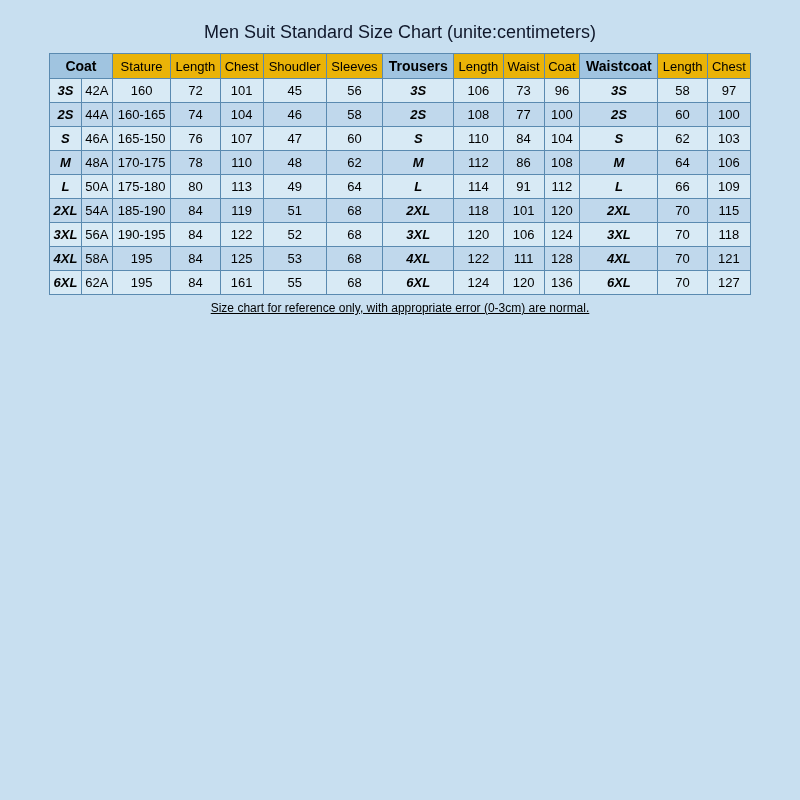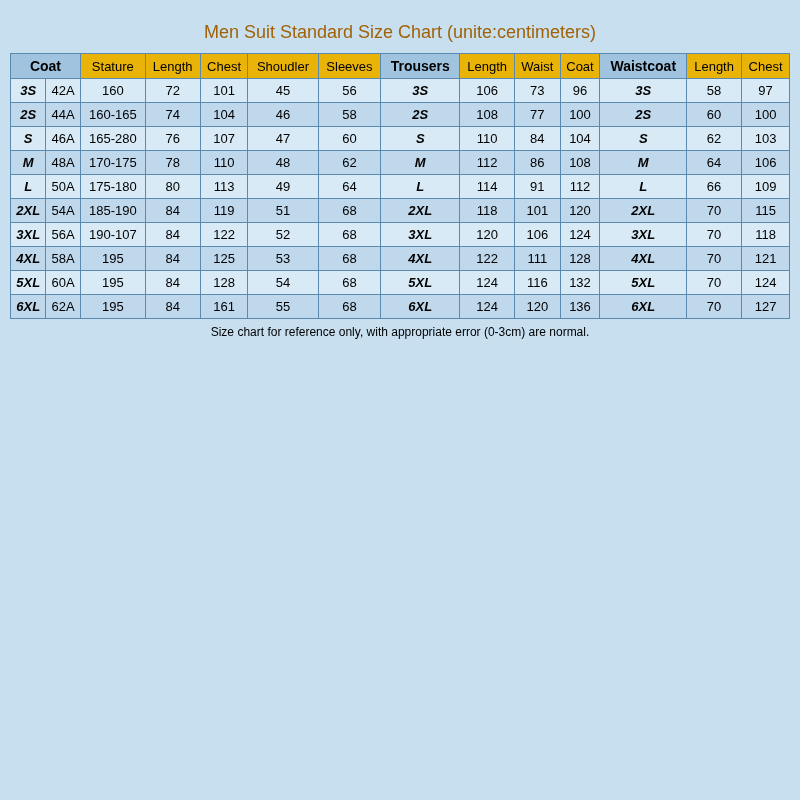--- a/index.html
+++ b/index.html
@@ -13,24 +13,24 @@
       flex-direction: column;
       align-items: center;
       justify-content: flex-start;
       padding: 10px;
     }
     .page-title {
       font-size: 18px;
       font-weight: normal;
       margin: 12px 0 10px 0;
       text-align: center;
-      color: #a16207;
+      color: #0f172a;
     }
     .table-container {
-      width: 780px;
+      width: 702px;
     }
     table {
       width: 100%;
       border-collapse: collapse;
       background-color: #c8dff0;
     }
     th, td {
       border: 1px solid #5a8ab0;
       text-align: center;
       padding: 4px 2px;
@@ -53,20 +53,21 @@
       background-color: #d8eaf5;
     }
     tr:nth-child(even) td {
       background-color: #c0d8ec;
     }
     .footer-note {
       margin-top: 6px;
       text-align: center;
       font-size: 12px;
       color: #000;
+      text-decoration: underline;
     }
   </style>
 </head>
 <body>
 
 <div class="page-title">Men Suit Standard Size Chart   (unite:centimeters)</div>
 
 <div class="table-container">
   <table>
     <thead>
@@ -115,21 +116,21 @@
           <td>108</td>
           <td>77</td>
           <td>100</td>
           <td style="font-weight: bold; font-style: italic;">2S</td>
           <td>60</td>
           <td>100</td>
         </tr>
         <tr>
           <td style="font-weight: bold; font-style: italic;">S</td>
           <td>46A</td>
-          <td>165-280</td>
+          <td>165-150</td>
           <td>76</td>
           <td>107</td>
           <td>47</td>
           <td>60</td>
           <td style="font-weight: bold; font-style: italic;">S</td>
           <td>110</td>
           <td>84</td>
           <td>104</td>
           <td style="font-weight: bold; font-style: italic;">S</td>
           <td>62</td>
@@ -179,21 +180,21 @@
           <td>118</td>
           <td>101</td>
           <td>120</td>
           <td style="font-weight: bold; font-style: italic;">2XL</td>
           <td>70</td>
           <td>115</td>
         </tr>
         <tr>
           <td style="font-weight: bold; font-style: italic;">3XL</td>
           <td>56A</td>
-          <td>190-107</td>
+          <td>190-195</td>
           <td>84</td>
           <td>122</td>
           <td>52</td>
           <td>68</td>
           <td style="font-weight: bold; font-style: italic;">3XL</td>
           <td>120</td>
           <td>106</td>
           <td>124</td>
           <td style="font-weight: bold; font-style: italic;">3XL</td>
           <td>70</td>
@@ -209,36 +210,20 @@
           <td>68</td>
           <td style="font-weight: bold; font-style: italic;">4XL</td>
           <td>122</td>
           <td>111</td>
           <td>128</td>
           <td style="font-weight: bold; font-style: italic;">4XL</td>
           <td>70</td>
           <td>121</td>
         </tr>
         <tr>
-          <td style="font-weight: bold; font-style: italic;">5XL</td>
-          <td>60A</td>
-          <td>195</td>
-          <td>84</td>
-          <td>128</td>
-          <td>54</td>
-          <td>68</td>
-          <td style="font-weight: bold; font-style: italic;">5XL</td>
-          <td>124</td>
-          <td>116</td>
-          <td>132</td>
-          <td style="font-weight: bold; font-style: italic;">5XL</td>
-          <td>70</td>
-          <td>124</td>
-        </tr>
-        <tr>
           <td style="font-weight: bold; font-style: italic;">6XL</td>
           <td>62A</td>
           <td>195</td>
           <td>84</td>
           <td>161</td>
           <td>55</td>
           <td>68</td>
           <td style="font-weight: bold; font-style: italic;">6XL</td>
           <td>124</td>
           <td>120</td>

